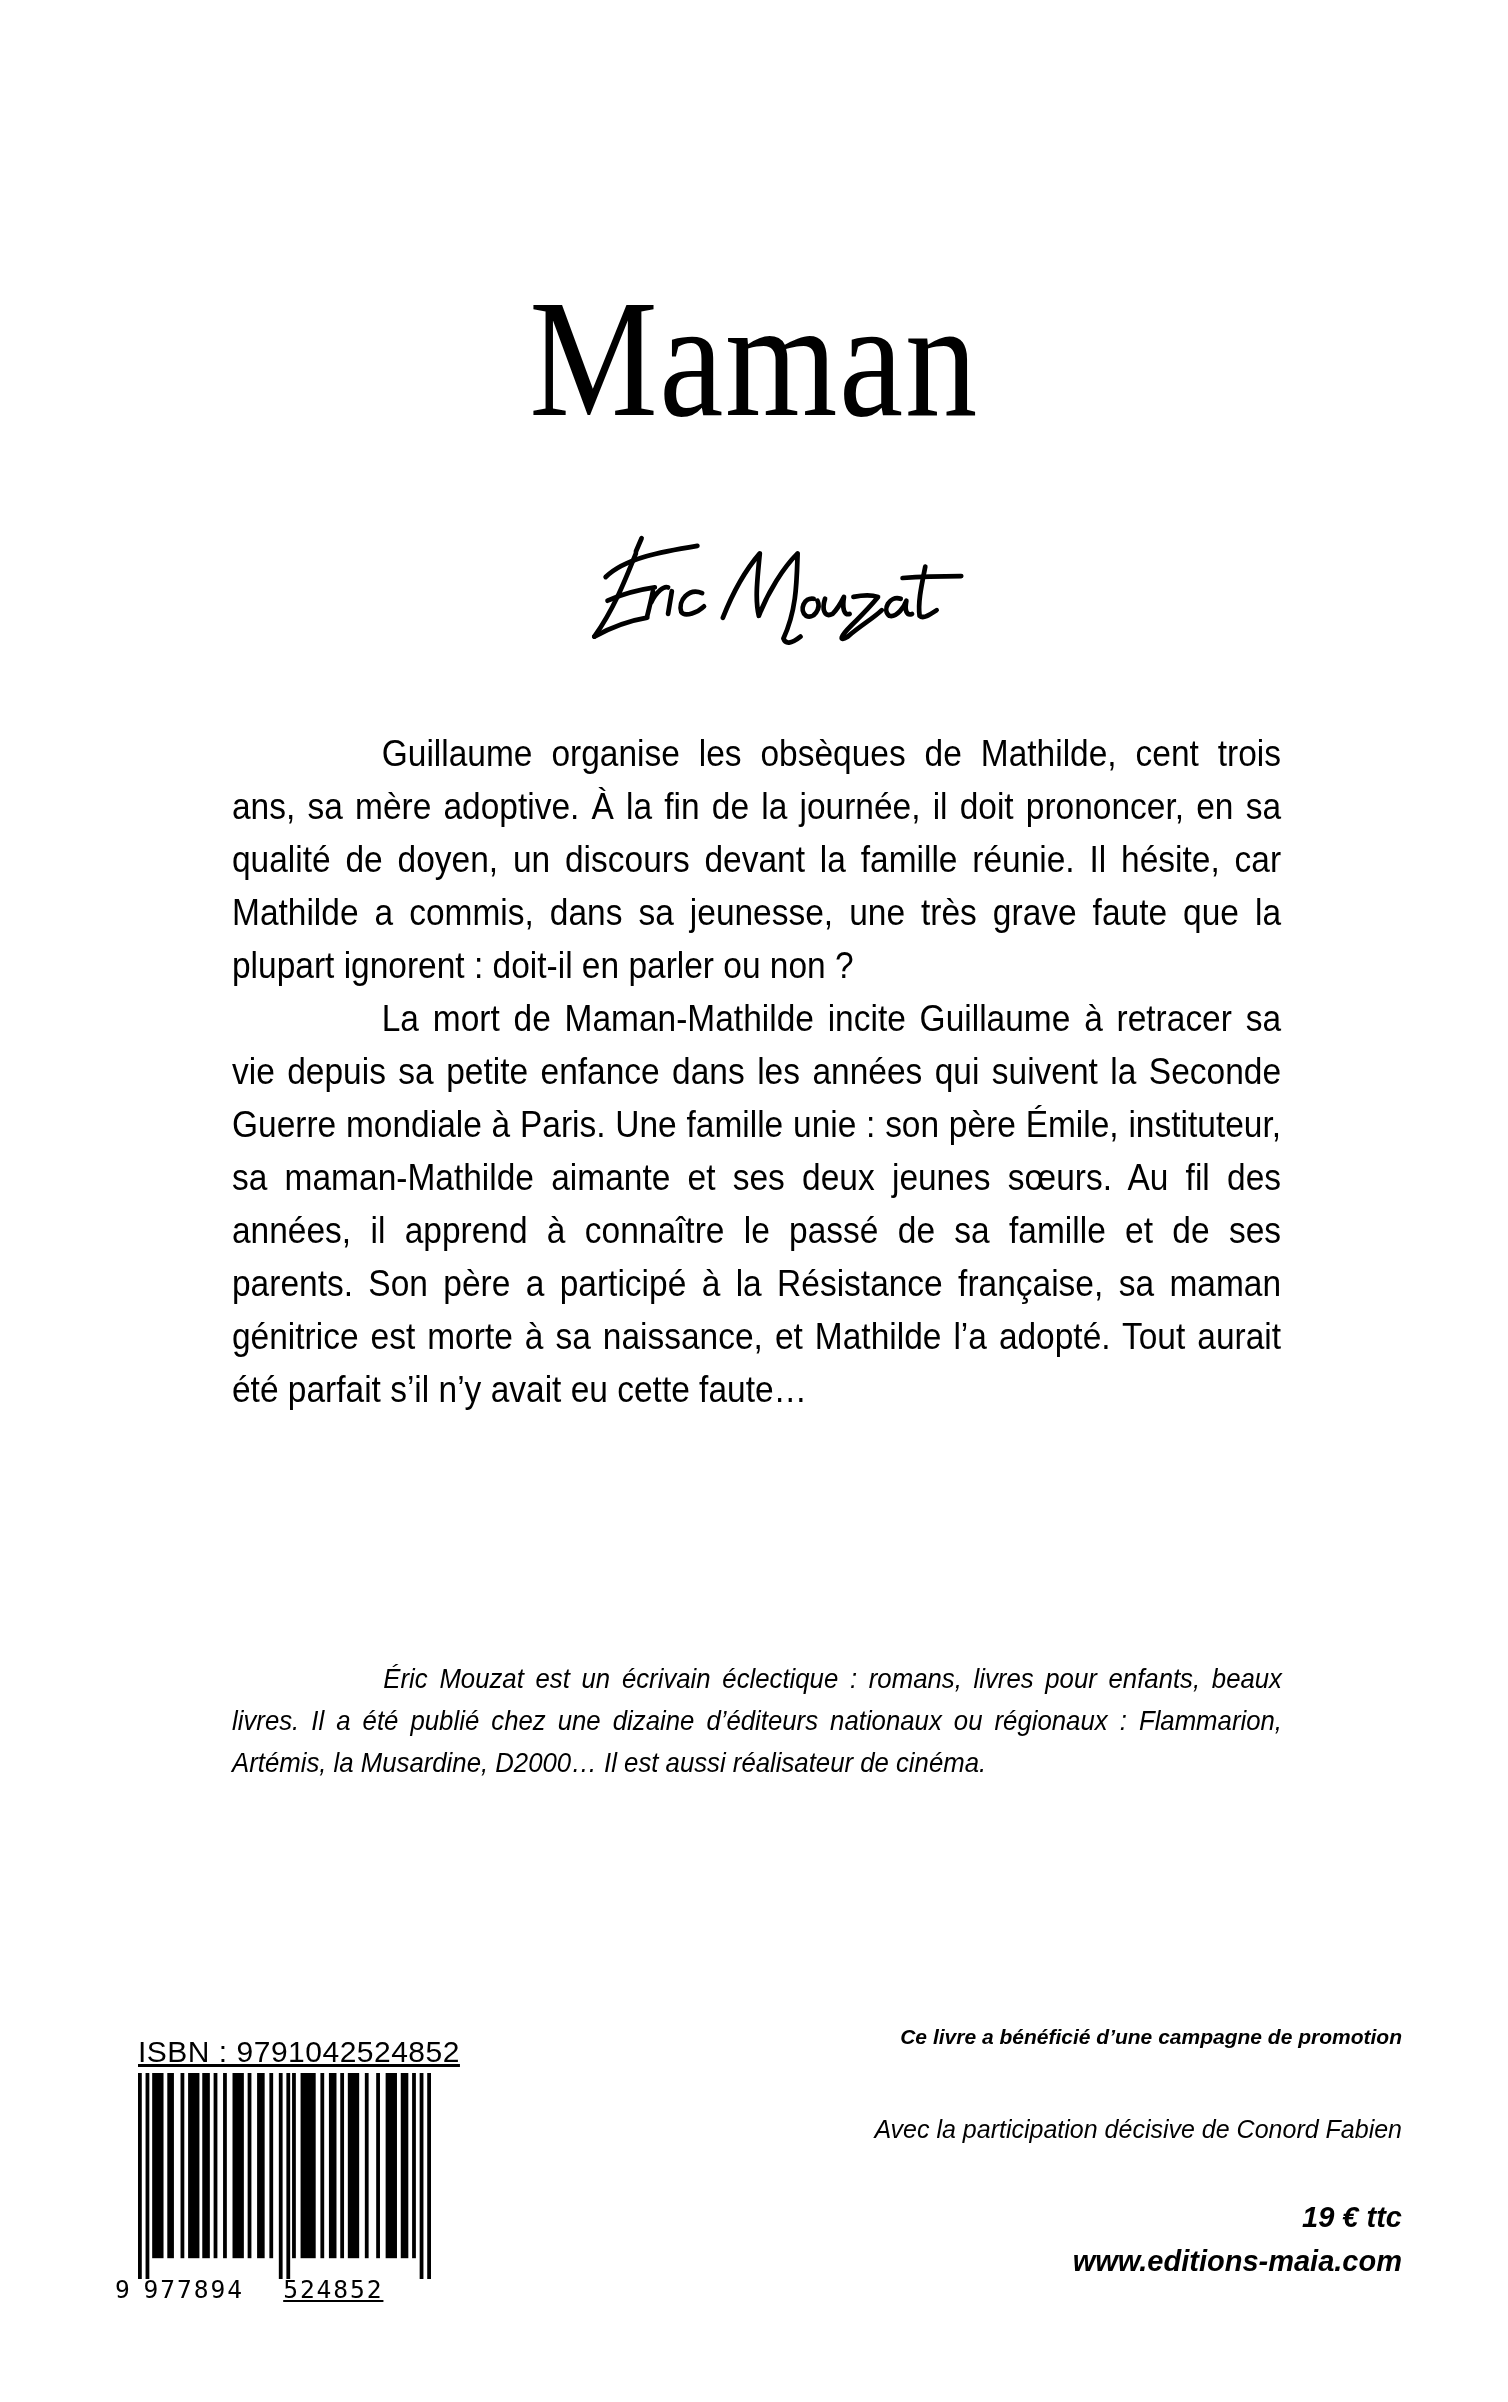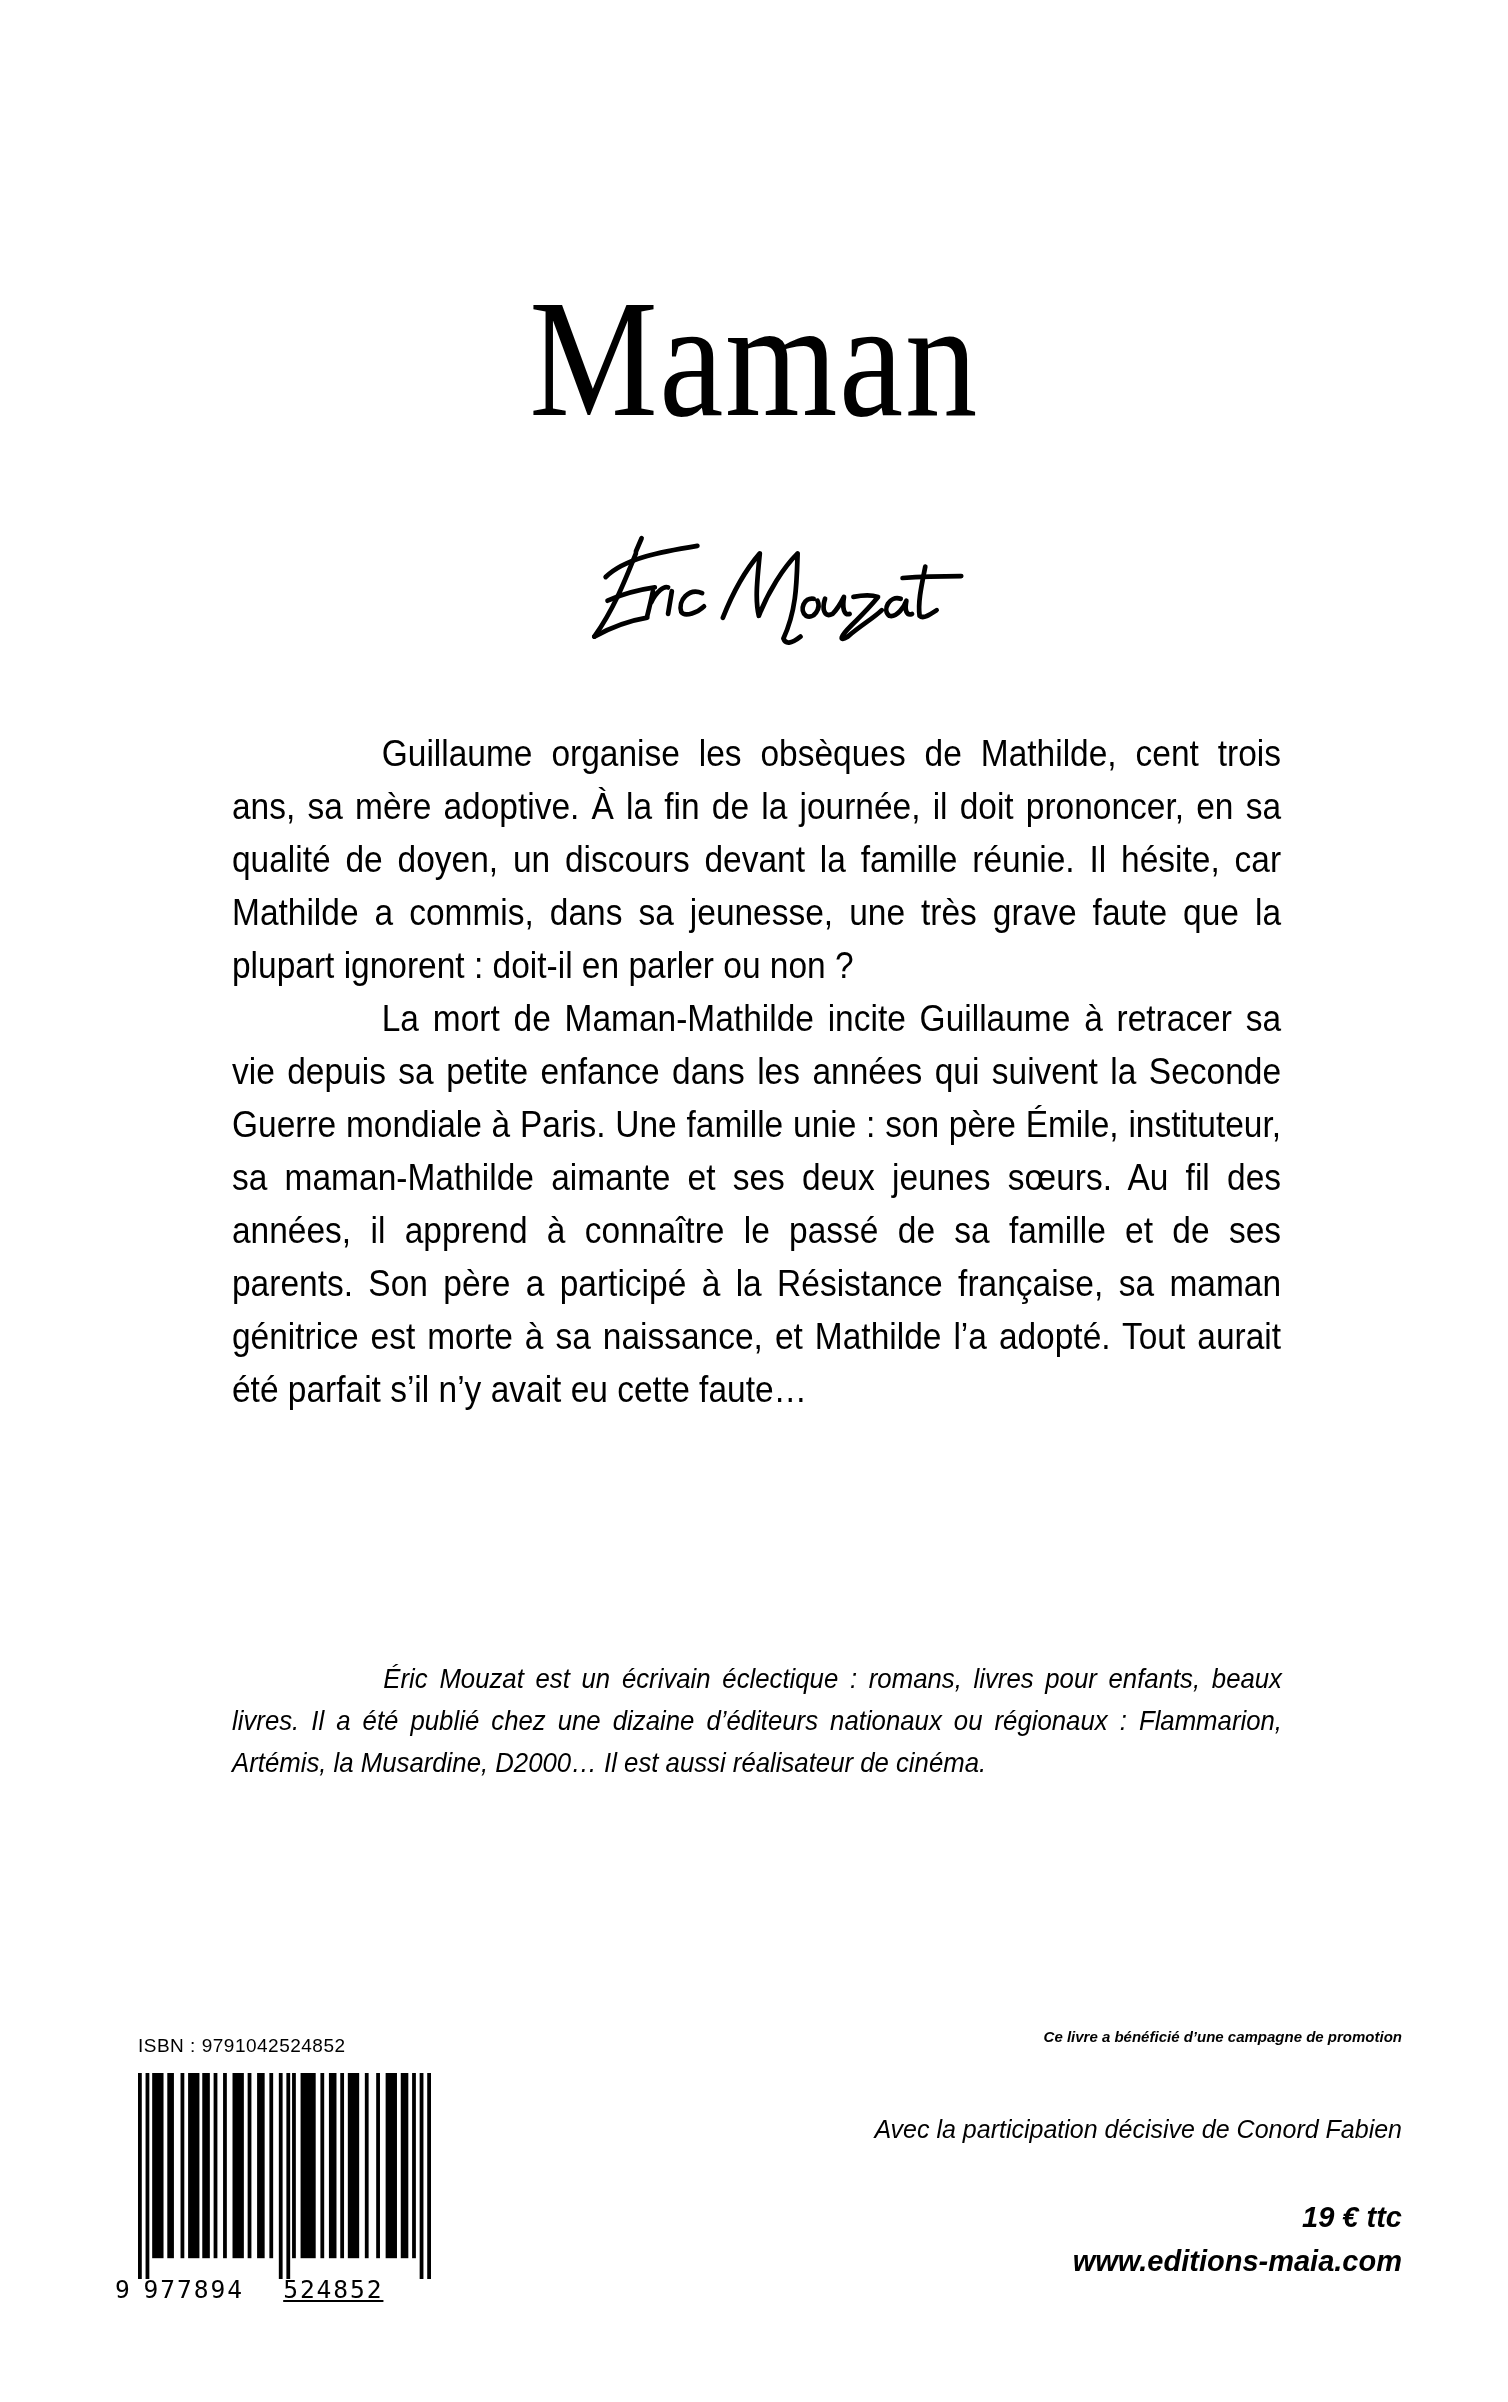--- a/index.html
+++ b/index.html
@@ -35,37 +35,37 @@
       font-family: "Liberation Sans", sans-serif;
       font-style: italic;
       font-size: 27.4px; line-height: 42px;
       text-align: justify;
       transform: scaleX(0.94); transform-origin: left top;
     }
     .bio p { margin: 0; text-indent: 161px; }
     .isbn-label {
       position: absolute; left: 138px; top: 2035px;
       font-family: "Liberation Sans", sans-serif;
-      font-size: 19px; letter-spacing: 0.5px;
+      font-size: 30px; letter-spacing: 0.5px; text-decoration: underline;
     }
     .barcode {
       position: absolute; left: 138px; top: 2073px; width: 293px; height: 206px;
     }
     .barcode-digits {
       position: absolute; left: 115px; top: 2275px; width: 322px;
       font-family: "DejaVu Sans Mono", monospace;
       font-size: 24.6px; letter-spacing: 1.9px;
       display: flex; gap: 7.6px;
     }
     .promo {
       position: absolute; right: 106px; top: 2023px; width: 606px;
       text-align: right;
       font-family: "Liberation Sans", sans-serif;
       font-style: italic; font-weight: 700;
-      font-size: 15px; line-height: 28px;
+      font-size: 21px; line-height: 28px;
     }
     .participation {
       position: absolute; right: 106px; top: 2116px; width: 606px;
       text-align: right;
       font-family: "Liberation Sans", sans-serif;
       font-style: italic;
       font-size: 25px; line-height: 26.5px;
     }
     .price {
       position: absolute; right: 106px; top: 2201px;

